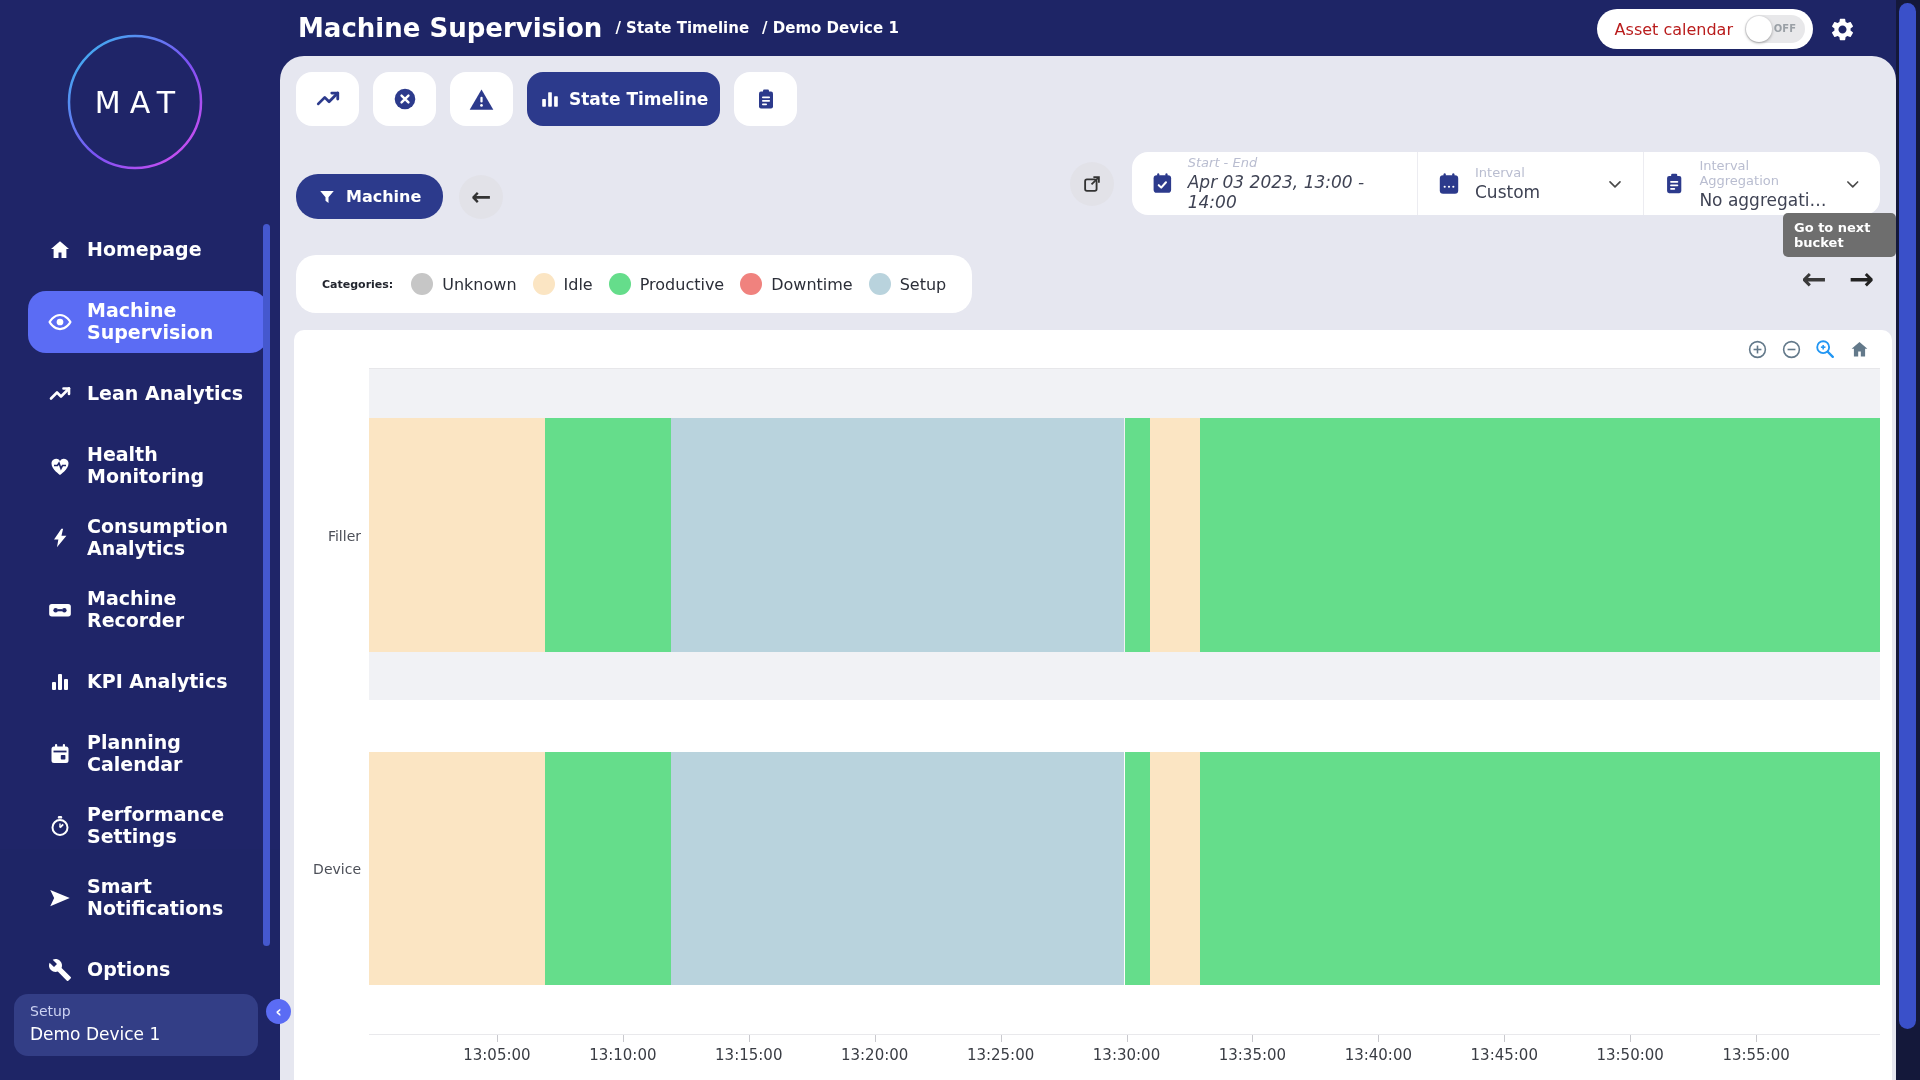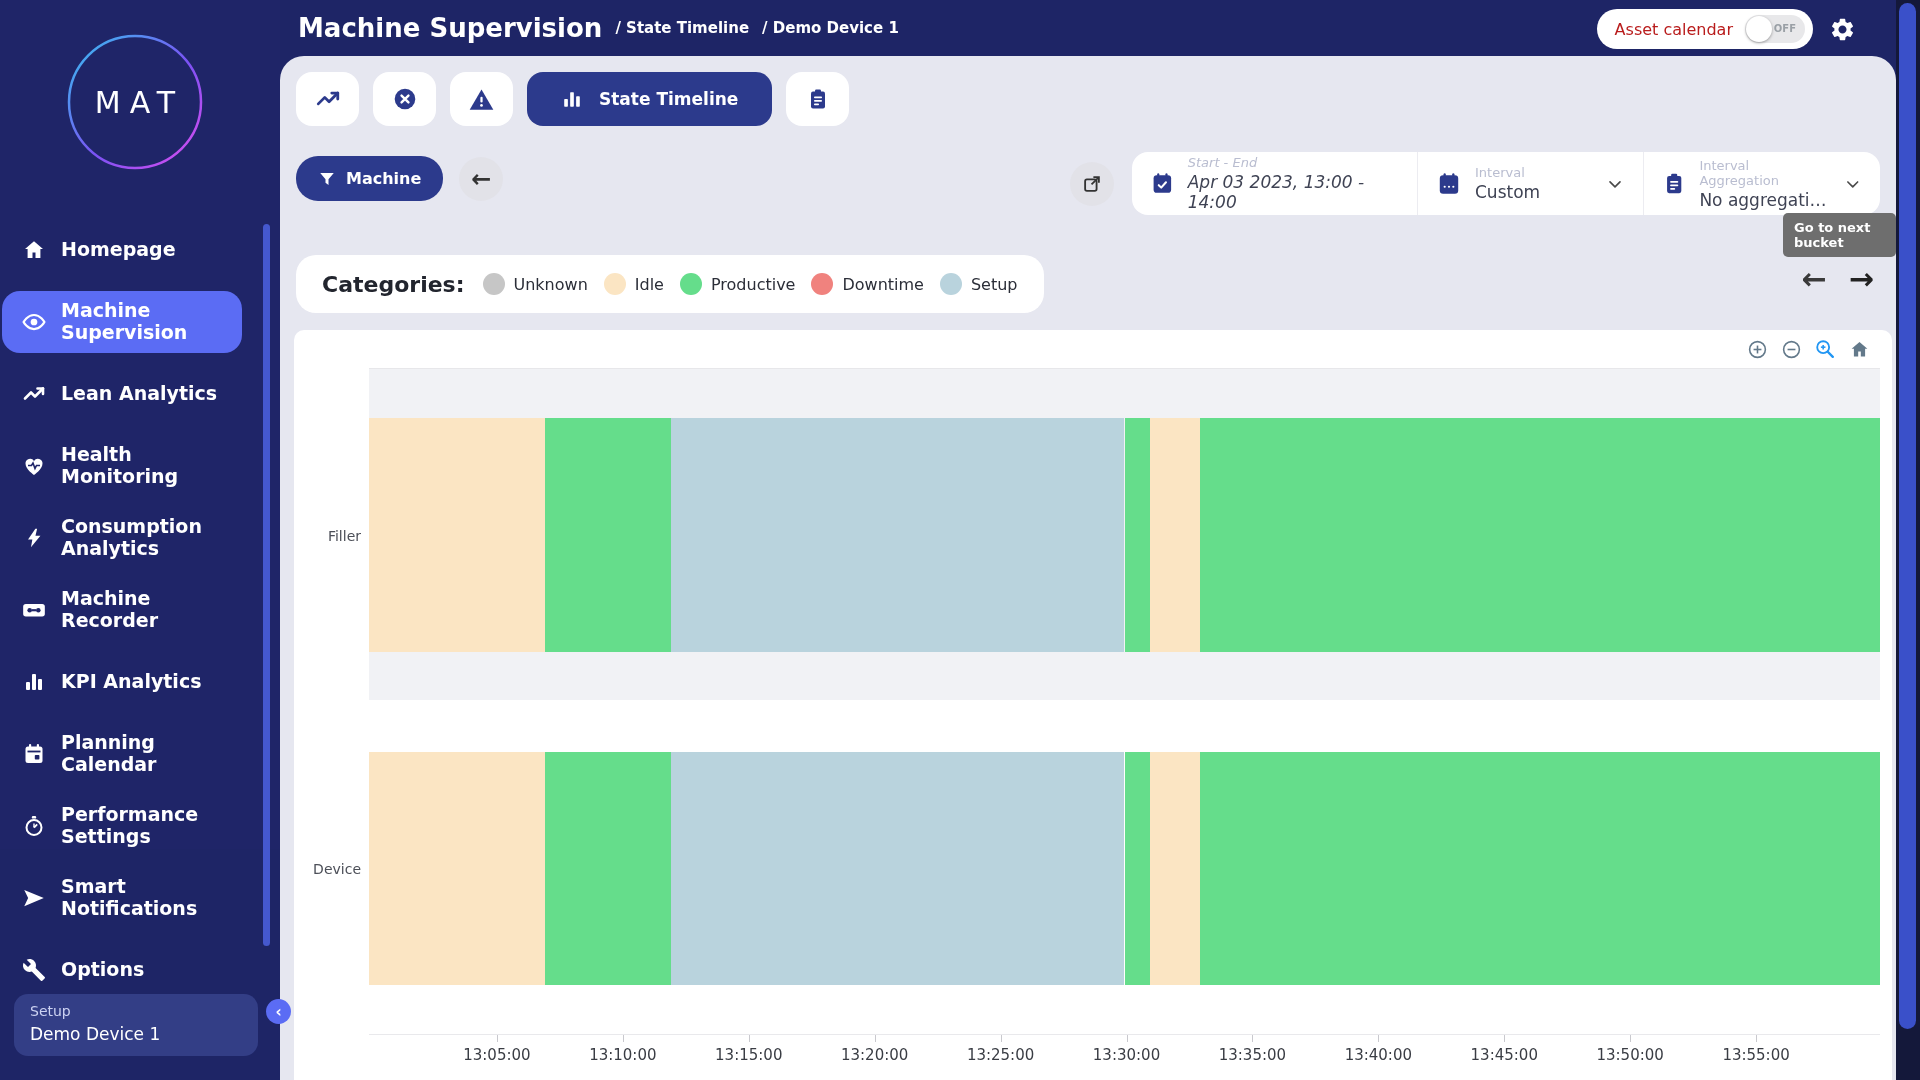--- a/index.html
+++ b/index.html
@@ -4,21 +4,21 @@
 <style>
   * { margin:0; padding:0; box-sizing:border-box; }
   html,body { width:1920px; height:1080px; overflow:hidden; }
   body { background:#1e2566; font-family:"DejaVu Sans","Liberation Sans",sans-serif; position:relative; }
 
   
   .sidebar { position:absolute; left:0; top:0; width:280px; height:849px; background:#1f2568; z-index:5; }
   .logo-wrap { position:absolute; left:63px; top:30px; width:144px; height:144px; }
   .logo-text { position:absolute; left:0; top:0; width:144px; height:144px; display:flex; align-items:center; justify-content:center;
     color:#fff; font-size:30px; letter-spacing:9px; font-weight:400; padding-left:9px; }
-  .nav { position:absolute; left:2px; top:214px; width:240px; }
+  .nav { position:absolute; left:28px; top:214px; width:240px; }
   .nav-item { height:72px; display:flex; align-items:center; padding-left:19px; gap:14px; color:#fff; cursor:pointer; border-radius:18px; }
   .nav-item .lbl { font-weight:700; font-size:19px; line-height:1.15; width:170px; }
   .nav-item.active { background:#5b6cf4; height:62px; margin:5px 0; }
   .nav-icon { width:26px; height:26px; flex:0 0 26px; display:flex; align-items:center; justify-content:center; }
   .nav-scrollbar { position:absolute; left:263px; top:224px; width:7px; height:722px; border-radius:4px; background:#4558ce; }
   .device-card { position:absolute; left:14px; top:994px; width:244px; height:62px; background:#333e86; border-radius:14px; padding:9px 16px; display:flex; flex-direction:column; gap:5px; }
   .device-line { color:#ccd2f2; font-size:14px; }
   .device-name { color:#fff; font-size:17px; }
   .collapse-btn { position:absolute; left:266px; top:999px; width:25px; height:25px; border-radius:50%; background:#5b6cf4; color:#fff;
     display:flex; align-items:center; justify-content:center; font-size:15px; font-weight:700; cursor:pointer; z-index:6; }
@@ -32,44 +32,44 @@
   .asset-label { color:#b91c1c; font-size:16px; font-weight:500; }
   .toggle { width:60px; height:28px; background:#e8e8ea; border-radius:14px; position:relative; cursor:pointer; }
   .toggle-knob { position:absolute; left:1px; top:1px; width:26px; height:26px; border-radius:50%; background:#fff; box-shadow:0 1px 3px rgba(0,0,0,.35); }
   .toggle-state { position:absolute; right:9px; top:8px; font-size:10px; color:#9aa0a6; font-weight:700; }
 
   
   .content { position:absolute; left:280px; top:56px; width:1616px; height:1024px; background:#e6e7f0; border-radius:24px 24px 0 0; }
 
   .tabs { position:absolute; left:16px; top:16px; display:flex; gap:14px; }
   .tab-btn { width:63px; height:54px; background:#fff; border-radius:16px; display:flex; align-items:center; justify-content:center; cursor:pointer; }
-  .tab-active { height:54px; background:#2c3a8c; border-radius:16px; display:flex; align-items:center; justify-content:center; gap:16px; padding:0 34px; cursor:pointer; }
+  .tab-active { height:54px; background:#2c3a8c; border-radius:16px; display:flex; align-items:center; justify-content:center; gap:8px; padding:0 12px; cursor:pointer; }
   .tab-active .lbl { color:#fff; font-weight:700; font-size:17px; }
 
-  .filter-row { position:absolute; left:16px; top:100px; display:flex; align-items:center; gap:16px; }
+  .filter-row { position:absolute; left:16px; top:118px; display:flex; align-items:center; gap:16px; }
   .machine-btn { height:45px; background:#2c3a8c; border-radius:22px; display:flex; align-items:center; gap:10px; padding:0 22px; cursor:pointer; }
   .machine-btn .lbl { color:#fff; font-weight:700; font-size:16px; }
   .circle-btn { width:44px; height:44px; border-radius:50%; background:#e2e2e8; display:flex; align-items:center; justify-content:center; cursor:pointer; }
   .back-glyph { font-size:24px; font-weight:700; color:#333; line-height:1; }
 
   .range-row { position:absolute; left:790px; top:96px; display:flex; align-items:center; gap:18px; }
   .export-btn { width:44px; height:44px; border-radius:50%; background:#e2e2e8; display:flex; align-items:center; justify-content:center; cursor:pointer; }
   .range-panel { width:748px; height:63px; background:#fff; border-radius:16px; display:flex; align-items:stretch; }
   .range-sec { display:flex; align-items:center; gap:13px; padding:0 18px; cursor:pointer; position:relative; }
   .range-sec + .range-sec { border-left:1px solid #ececf1; }
   .sec-1 { width:285px;font-style:italic; } .sec-2 { width:226px; } .sec-3 { width:237px; }
   .sec-text { display:flex; flex-direction:column; gap:2px; }
   .sec-label { font-size:13px; color:#b9bdd0; }
   .sec-value { font-size:17px; color:#3f4354; }
   .chev { margin-left:auto; }
 
   .tooltip { position:absolute; left:1503px; top:157px; background:#6e6e6e; color:#fff; font-size:13px; font-weight:600; padding:7px 11px; border-radius:5px; z-index:4; }
 
   .legend { position:absolute; left:16px; top:199px; height:58px; background:#fff; border-radius:20px; display:flex; align-items:center; padding:0 26px; gap:16px; }
-  .legend-title { font-size:22px; font-weight:700; color:#22252e; margin-right:2px; }
+  .legend-title { font-size:11px; font-weight:700; color:#22252e; margin-right:2px; }
   .legend-item { display:flex; align-items:center; gap:9px; cursor:pointer; }
   .legend-dot { width:22px; height:22px; border-radius:50%; }
   .legend-lbl { font-size:16px; color:#2b2e38; }
 
   .bucket-arrows { position:absolute; right:22px; top:208px; display:flex; gap:22px; align-items:center; }
   .bucket-arrow { font-size:30px; font-weight:700; color:#222; cursor:pointer; line-height:1; }
 
   
   .chart-card { position:absolute; left:14px; top:274px; width:1598px; height:750px; background:#fff; border-radius:10px 10px 0 0; }
   .plot-toolbar { position:absolute; right:22px; top:8px; display:flex; gap:12px; align-items:center; }

